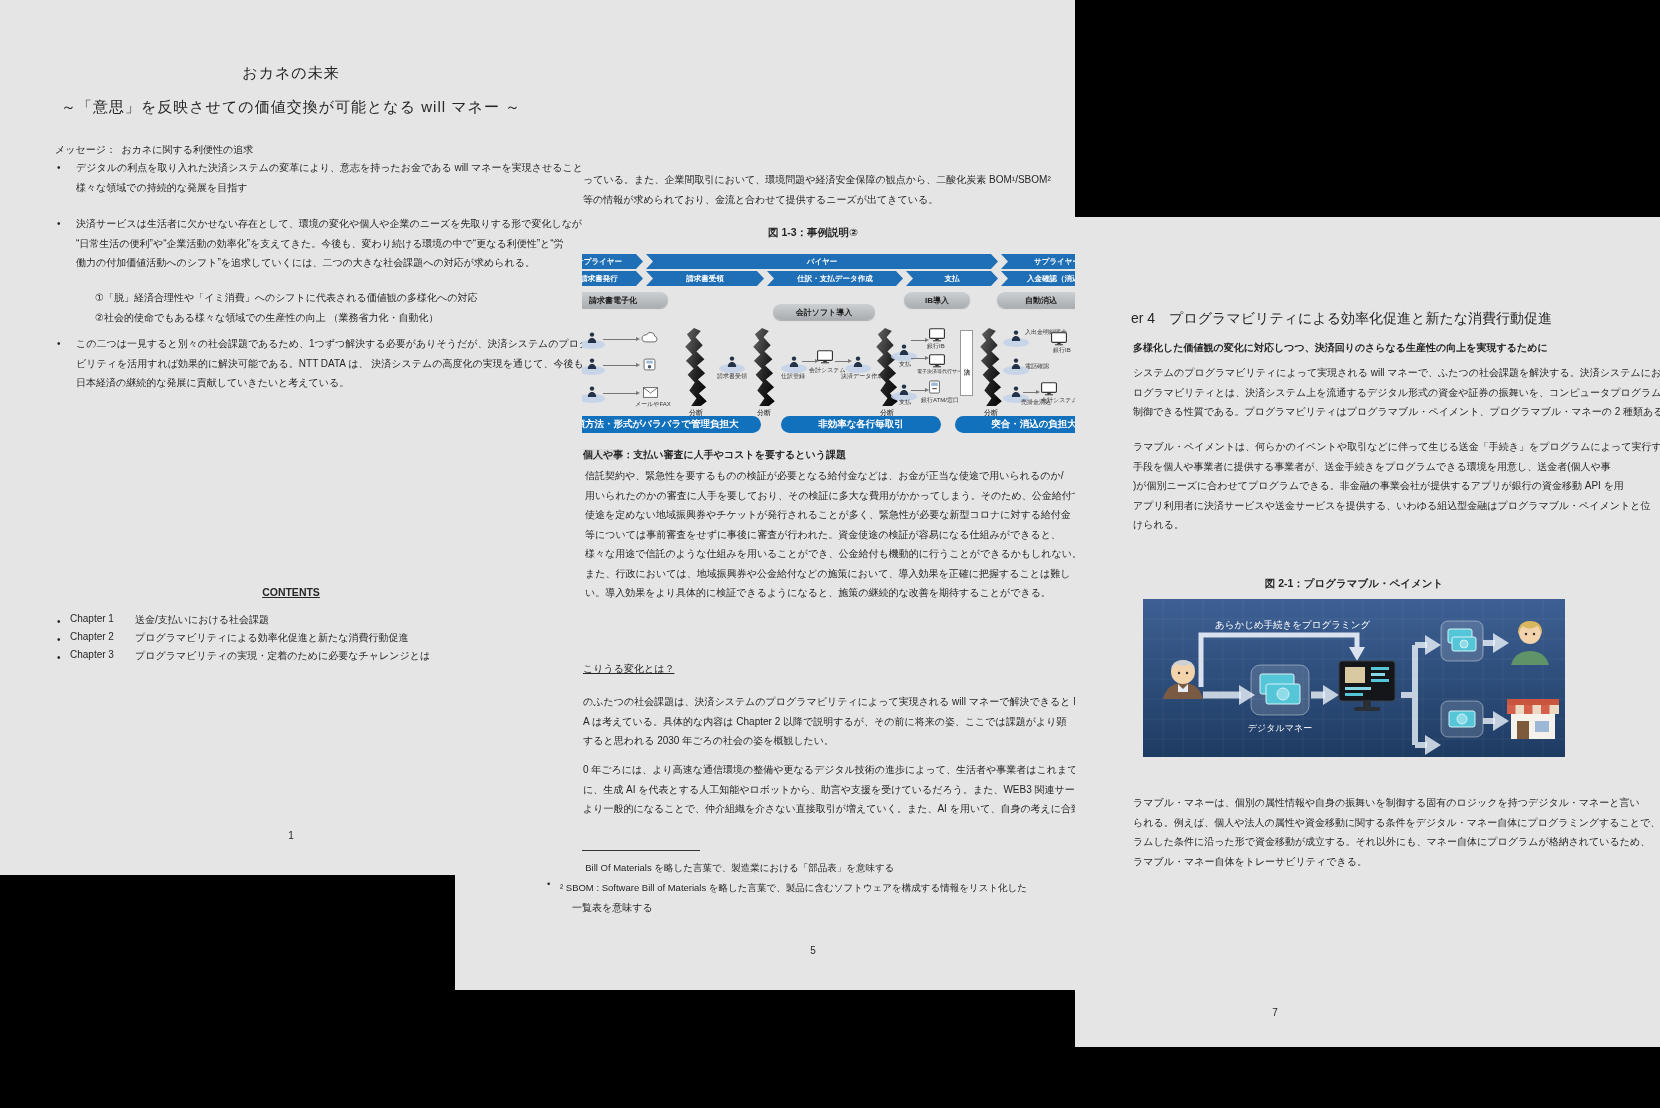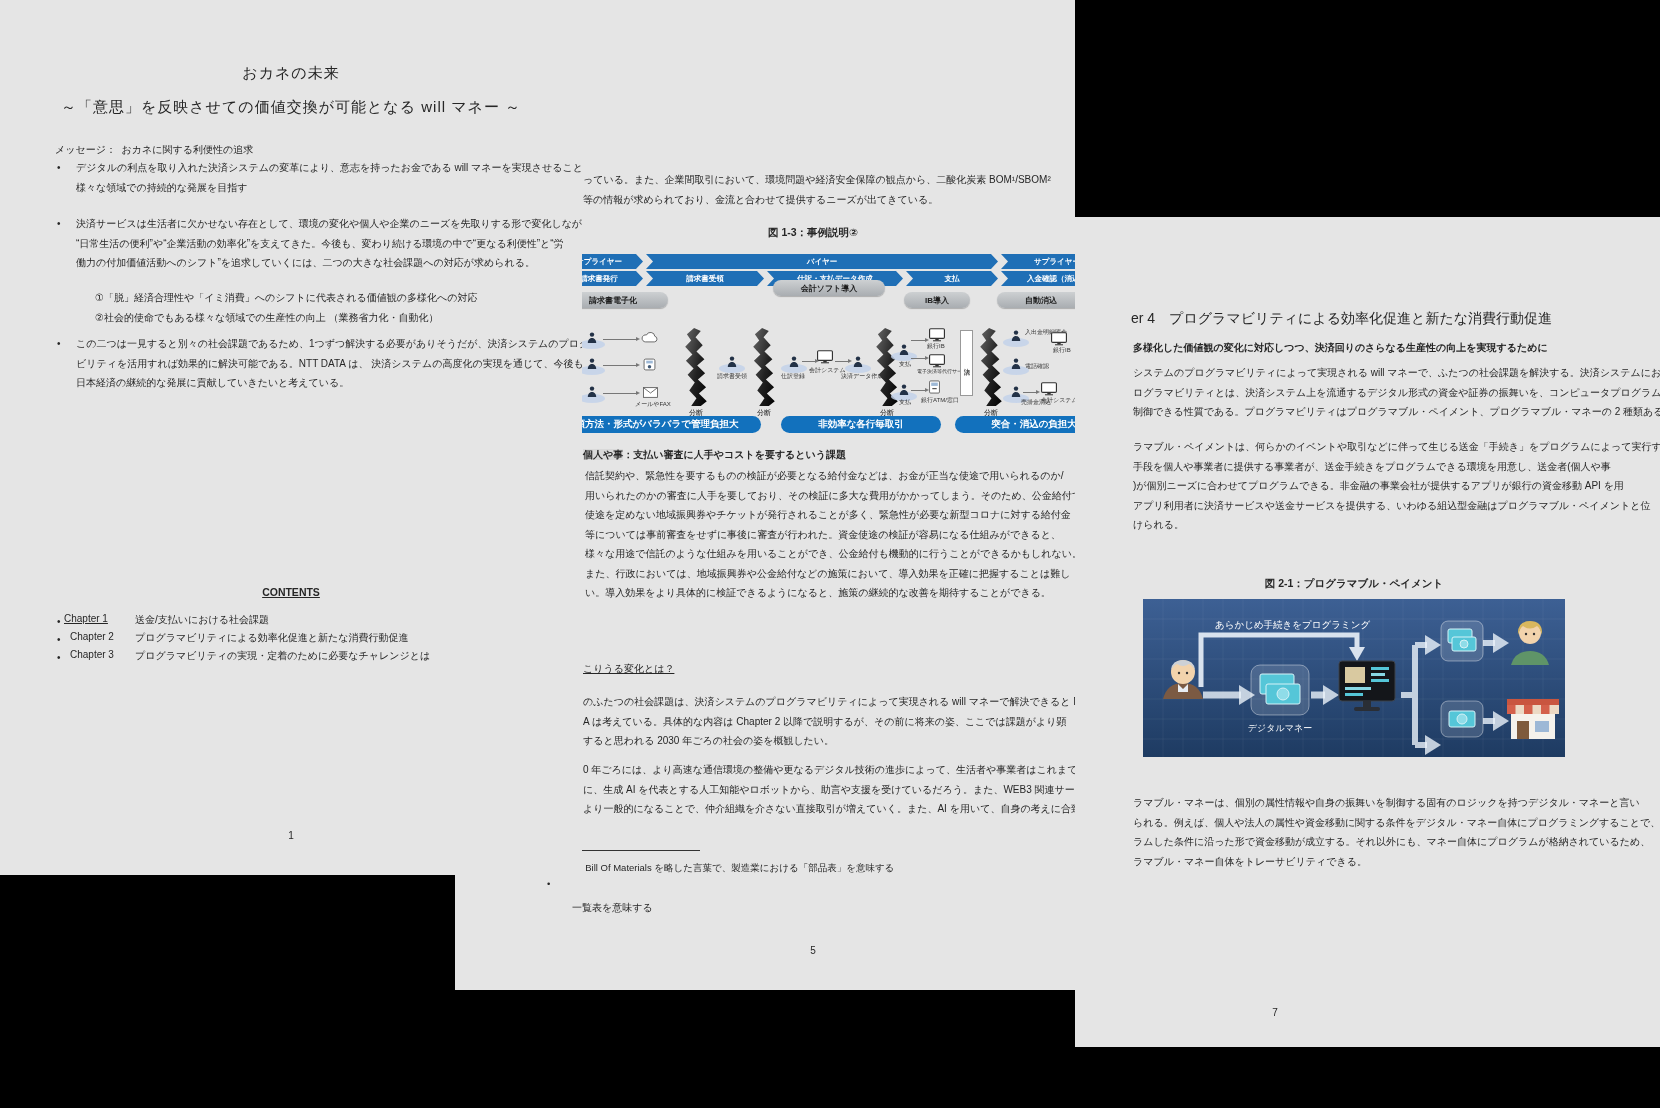--- a/index.html
+++ b/index.html
@@ -94,21 +94,21 @@
     <div class="chev" style="left:191px;top:6px;width:352px;">バイヤー</div>
     <div class="chev" style="left:546px;top:6px;width:112px;">サプライヤー</div>
 
     <div class="chev" style="left:100px;top:23px;width:88px;">請求書発行</div>
     <div class="chev" style="left:191px;top:23px;width:118px;">請求書受領</div>
     <div class="chev" style="left:312px;top:23px;width:136px;">仕訳・支払データ作成</div>
     <div class="chev" style="left:451px;top:23px;width:92px;">支払</div>
     <div class="chev" style="left:546px;top:23px;width:112px;">入金確認（消込）</div>
 
     <div class="badge" style="left:103px;top:44px;width:110px;">請求書電子化</div>
-    <div class="badge" style="left:318px;top:32px;width:112px;">会計ソフト導入</div>
+    <div class="badge" style="left:318px;top:56px;width:102px;">会計ソフト導入</div>
     <div class="badge" style="left:449px;top:44px;width:66px;">IB導入</div>
     <div class="badge" style="left:542px;top:44px;width:88px;">自動消込</div>
 
     <div class="shadow-ellipse" style="left:124px;top:92px;"></div>
     <svg class="icon" style="left:132px;top:84px;width:10px;height:12px;">
         <use href="#i-person"></use>
       </svg>
     <div class="harrow" style="left:148px;top:91px;width:34px;"></div>
     <svg class="icon" style="left:186px;top:84px;width:18px;height:11px;">
         <use href="#i-cloud"></use>
@@ -238,20 +238,21 @@
   <div class="abs pre" style="left:128px;top:692px;">のふたつの社会課題は、決済システムのプログラマビリティによって実現される will マネーで解決できると NTT
 A は考えている。具体的な内容は Chapter 2 以降で説明するが、その前に将来の姿、ここでは課題がより顕
 すると思われる 2030 年ごろの社会の姿を概観したい。</div>
   <div class="abs pre" style="left:128px;top:760px;">0 年ごろには、より高速な通信環境の整備や更なるデジタル技術の進歩によって、生活者や事業者はこれまで
 に、生成 AI を代表とする人工知能やロボットから、助言や支援を受けているだろう。また、WEB3 関連サービ
 より一般的になることで、仲介組織を介さない直接取引が増えていく。また、AI を用いて、自身の考えに合致</div>
 
   <div class="abs" style="left:105px;top:850px;width:140px;border-top:1px solid #333;"></div>
   <div class="abs pre" style="left:107px;top:858px;font-size:9.5px;">OM : Bill Of Materials を略した言葉で、製造業における「部品表」を意味する</div>
   <div class="abs" style="left:92px;top:878px;font-size:9.5px;">•</div>
+  <div class="abs pre" style="left:105px;top:878px;font-size:9.5px;">² SBOM : Software Bill of Materials を略した言葉で、製品に含むソフトウェアを構成する情報をリスト化した</div>
   <div class="abs pre" style="left:117px;top:898px;font-size:10px;">一覧表を意味する</div>
 
   <div class="abs ctr pagenum" style="left:128px;top:945px;width:460px;">5</div>
 </div>
 
 <div class="page" id="left-page">
   <div class="abs ctr title" style="left:0;top:64px;width:582px;">おカネの未来</div>
   <div class="abs ctr title" style="left:0;top:98px;width:582px;">～「意思」を反映させての価値交換が可能となる will マネー ～</div>
 
   <div class="abs pre" style="left:55px;top:140px;">メッセージ：  おカネに関する利便性の追求</div>
@@ -270,21 +271,21 @@
 
   <div class="abs bullet" style="left:57px;top:334px;">•</div>
   <div class="abs pre" style="left:76px;top:334px;">この二つは一見すると別々の社会課題であるため、1つずつ解決する必要がありそうだが、決済システムのプログラマ
 ビリティを活用すれば効果的に解決可能である。NTT DATA は、 決済システムの高度化の実現を通じて、今後も
 日本経済の継続的な発展に貢献していきたいと考えている。</div>
 
   <div class="abs ctr b u" style="left:0;top:586px;width:582px;font-size:10.5px;">CONTENTS</div>
 
   <div>
     <div class="abs bullet" style="left:57px;top:612px;">•</div>
-    <div class="abs small-cap" style="left:64px;top:613px;text-decoration:underline;">Chapter 1</div>
+    <div class="abs small-cap" style="left:70px;top:613px;">Chapter 1</div>
     <div class="abs small-cap" style="left:135px;top:613px;">送金/支払いにおける社会課題</div>
     <div class="abs bullet" style="left:57px;top:630px;">•</div>
     <div class="abs small-cap" style="left:70px;top:631px;">Chapter 2</div>
     <div class="abs small-cap" style="left:135px;top:631px;">プログラマビリティによる効率化促進と新たな消費行動促進</div>
     <div class="abs bullet" style="left:57px;top:648px;">•</div>
     <div class="abs small-cap" style="left:70px;top:649px;">Chapter 3</div>
     <div class="abs small-cap" style="left:135px;top:649px;">プログラマビリティの実現・定着のために必要なチャレンジとは</div>
   </div>
 
   <div class="abs ctr pagenum" style="left:0;top:830px;width:582px;">1</div>

